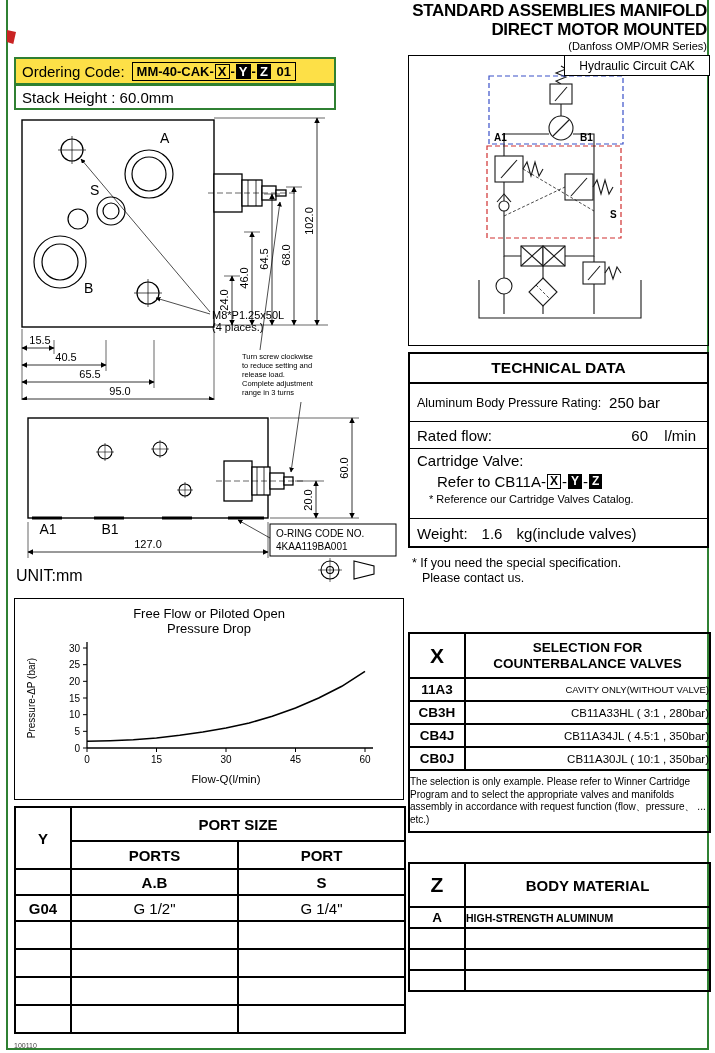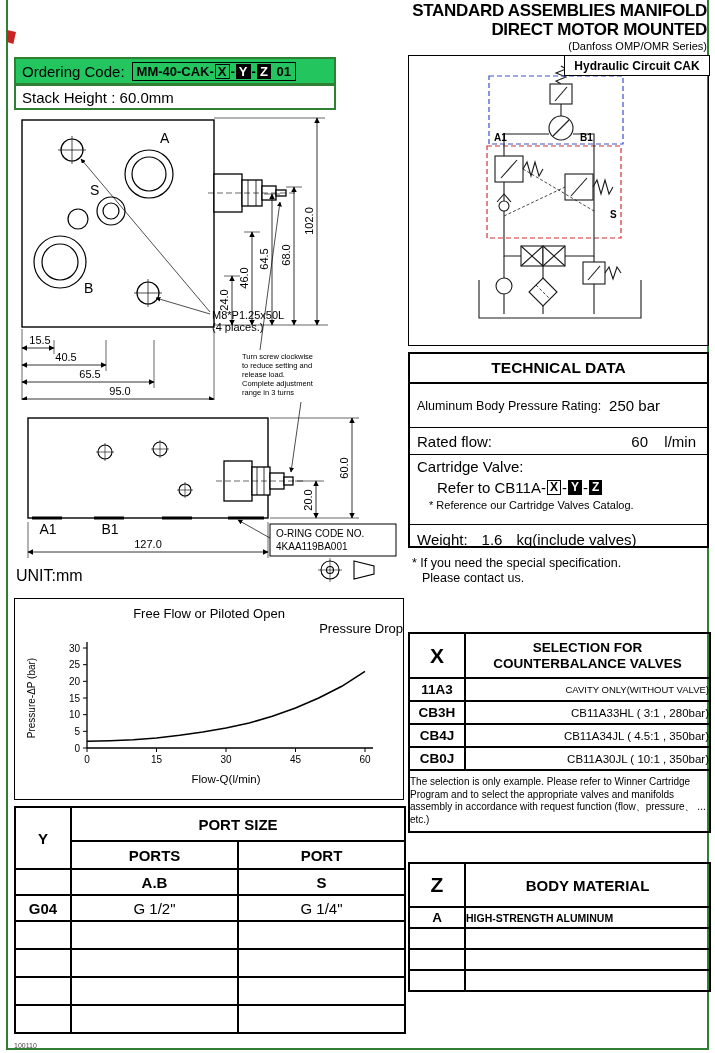--- a/index.html
+++ b/index.html
@@ -9,21 +9,21 @@
   .abs { position:absolute; }
   .green-frame { left:6px; top:0; width:703px; height:1050px; border-left:2px solid #2f8032; border-right:2px solid #2f8032; border-bottom:2px solid #2f8032; pointer-events:none; }
   .logo-mark { left:7px; top:30px; width:9px; height:14px; background:#c92323; clip-path:polygon(0 0,100% 15%,70% 100%,0 85%); }
 
   
   .header { right:8px; top:1px; text-align:right; }
   .header .t1 { font-size:17px; font-weight:bold; letter-spacing:-0.3px; line-height:19px; }
   .header .sub { font-size:11px; margin-top:1px; }
 
   
-  .obox { left:14px; top:57px; width:322px; height:28px; border:2px solid #2f8032; display:flex; align-items:center; padding-left:6px; gap:7px; background:#22c55e; }
+  .obox { left:14px; top:57px; width:322px; height:28px; border:2px solid #2f8032; display:flex; align-items:center; padding-left:6px; gap:7px; background:#fde047; }
   .obox .olabel { font-size:15px; }
   .codewrap { border:1.5px solid #000; padding:1px 4px; display:flex; align-items:center; font-weight:bold; font-size:13px; gap:1px; }
   .codebox { display:inline-block; border:1px solid #000; padding:0 2px; line-height:13px; }
   .codebox.dark { background:#000; color:#fff; border-color:#000; }
   .sbox { left:14px; top:84px; width:322px; height:26px; border:2px solid #2f8032; display:flex; align-items:center; padding-left:6px; font-size:15px; background:#fff; }
 
   
   #drw1 { left:14px; top:112px; }
   #drw2 { left:14px; top:400px; }
   #drw1 text, #drw2 text, #circuit-svg text, #chart-svg text { font-family:"Liberation Sans",sans-serif; fill:#000; }
@@ -39,34 +39,34 @@
   .chart-title { text-align:center; font-size:13px; line-height:15px; margin-top:7px; }
 
   
   .ptable { left:14px; top:806px; border-collapse:collapse; table-layout:fixed; width:390px; }
   .ptable td { border:2px solid #000; text-align:center; vertical-align:middle; font-size:15px; padding:0; }
   .b { font-weight:bold; }
   .f15 { font-size:15px; } .f14 { font-size:14px; } .f13 { font-size:13px; }
 
   
   .circuit-box { left:408px; top:55px; width:301px; height:291px; border:1.5px solid #000; }
-  .circuit-label { position:absolute; left:155px; top:-1px; width:146px; height:21px; border:1.5px solid #000; background:#fff; font-size:12px; font-weight:bold; display:flex; align-items:center; justify-content:center; z-index:2; }
+  .circuit-label { position:absolute; left:155px; top:-1px; width:146px; height:21px; border:1.5px solid #000; background:#fff; font-size:12px; font-weight:normal; display:flex; align-items:center; justify-content:center; z-index:2; }
   .cktline { stroke:#1a1a1a; fill:none; stroke-width:1.1; }
   line.dashp { stroke-dasharray:3,2; stroke-width:0.8; }
   .bluedash { stroke:#3a50c8; fill:none; stroke-dasharray:5,3; stroke-width:1.2; }
   .reddash { stroke:#d03030; fill:none; stroke-dasharray:5,3; stroke-width:1.2; }
   .ckt-blue { fill:#2438b8; font-size:10px; font-weight:bold; }
   .ckt-green { fill:#0b7a2e; font-size:10px; font-weight:bold; }
 
   
   .techbox { left:408px; top:352px; width:301px; height:196px; border:2px solid #000; background:#fff; }
   .tech-title { height:30px; border-bottom:2px solid #000; display:flex; align-items:center; justify-content:center; font-weight:bold; font-size:15.5px; }
   .tech-row, .tech-block { border-bottom:1.5px solid #000; padding:0 7px; }
   .t15 { font-size:15px; } .t12 { font-size:12.5px; } .t11 { font-size:11px; }
-  .row-pressure { height:44px; display:flex; align-items:center; gap:8px; }
+  .row-pressure { height:38px; display:flex; align-items:center; gap:8px; }
   .row-flow { height:27px; display:flex; align-items:center; }
   .row-flow .flabel { flex:1; }
   .row-flow .fval { width:46px; text-align:right; }
   .row-flow .funit { width:52px; text-align:right; padding-right:4px; }
   .block-cartridge { height:70px; padding-top:3px; }
   .refer-line { margin:4px 0 3px 20px; display:flex; align-items:center; gap:1px; font-size:15px; }
   .refer-line .codebox { font-size:12px; font-weight:bold; }
   .cat-note { margin-left:12px; }
   .row-weight { height:29px; display:flex; align-items:center; border-bottom:none; gap:14px; }
   .tech-foot { left:412px; top:556px; font-size:12.5px; line-height:15px; }
@@ -261,21 +261,21 @@
   <div>Turn screw clockwise</div>
   <div>to reduce setting and</div>
   <div>release load.</div>
   <div>Complete adjustment</div>
   <div>range in 3 turns</div>
 </div>
 <div class="abs unit-label">UNIT:mm</div>
 
 <div class="abs chart-box">
   <div class="chart-title">Free Flow or Piloted Open</div>
-  <div class="chart-title" style="margin-top:0;text-align:right;">Pressure Drop</div>
+  <div class="chart-title" style="margin-top:0;">Pressure Drop</div>
   <svg id="chart-svg" width="388" height="160" viewBox="0 0 388 160">
     <text text-anchor="middle" font-size="10" transform="rotate(-90 20 62)" x="20" y="62">Pressure-ΔP (bar)</text>
     <text text-anchor="middle" font-size="11.5" x="211" y="147">Flow-Q(l/min)</text>
   <line x1="72" y1="6" x2="72" y2="112" stroke="#000" stroke-width="1.3"></line>
       <line x1="72" y1="112" x2="358" y2="112" stroke="#000" stroke-width="1.3"></line>
       <line x1="68" y1="112" x2="72" y2="112" stroke="#000" stroke-width="1"></line>
       <text x="65" y="115.5" text-anchor="end" font-size="10">0</text>
       <line x1="68" y1="95.33333333333334" x2="72" y2="95.33333333333334" stroke="#000" stroke-width="1"></line>
       <text x="65" y="98.83333333333334" text-anchor="end" font-size="10">5</text>
       <line x1="68" y1="78.66666666666667" x2="72" y2="78.66666666666667" stroke="#000" stroke-width="1"></line>

